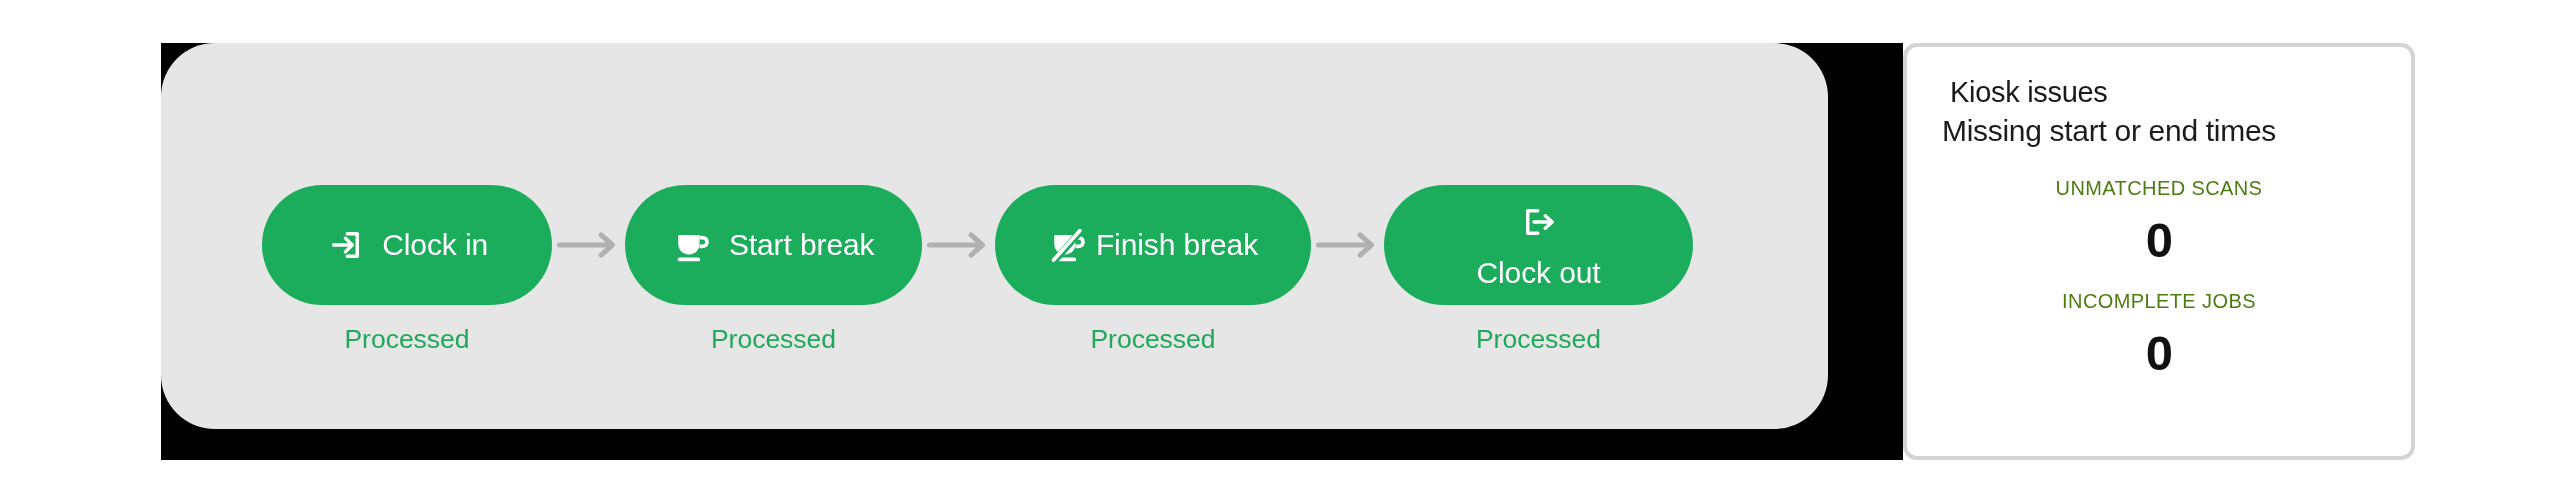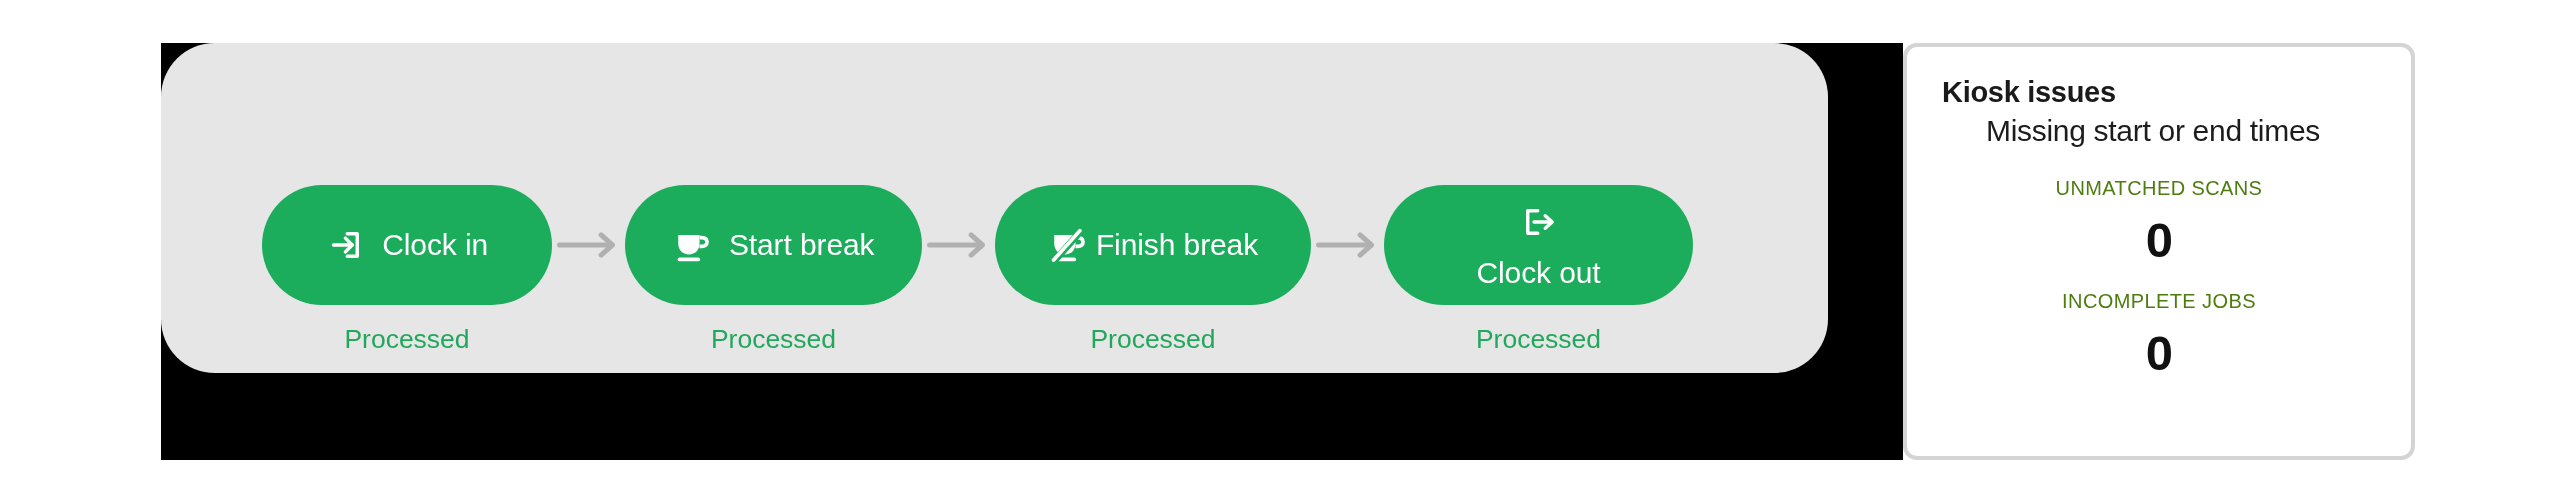--- a/index.html
+++ b/index.html
@@ -25,21 +25,21 @@
     height: 417px;
     background: #000000;
   }
 
   
   #kiosk-flow-panel {
     position: absolute;
     left: 161px;
     top: 43px;
     width: 1667px;
-    height: 330px;
+    height: 386px;
     background: #e6e6e6;
     border-radius: 54px;
     overflow: hidden;
   }
 
   #flow-row {
     position: absolute;
     left: 0;
     top: 142px;        
     width: 1667px;
@@ -125,35 +125,35 @@
     background: #ffffff;
     border: 4.4px solid #d4d4d4;
     border-radius: 14px;
     box-sizing: border-box;
     padding: 29px 35px 0 35px;
     overflow: hidden;
   }
 
   #card-title {
     font-size: 29px;
-    font-weight: bold;
+    font-weight: normal;
     line-height: 1.12;
     color: #1a1a1a;
     letter-spacing: -0.3px;
     white-space: nowrap;
+    margin-left: 8px;
   }
   #card-subtitle {
     font-size: 30px;
     font-weight: normal;
     line-height: 1.2;
     color: #1c1c1c;
     margin-top: 5px;
     letter-spacing: -0.3px;
     white-space: nowrap;
-    margin-left: 44px;
   }
 
   .stat-block { text-align: center; }
   #stat-1 { margin-top: 29px; }
   #stat-2 { margin-top: 26px; }
 
   .stat-label {
     font-size: 20px;
     line-height: 1;
     color: #4d7c0f;

